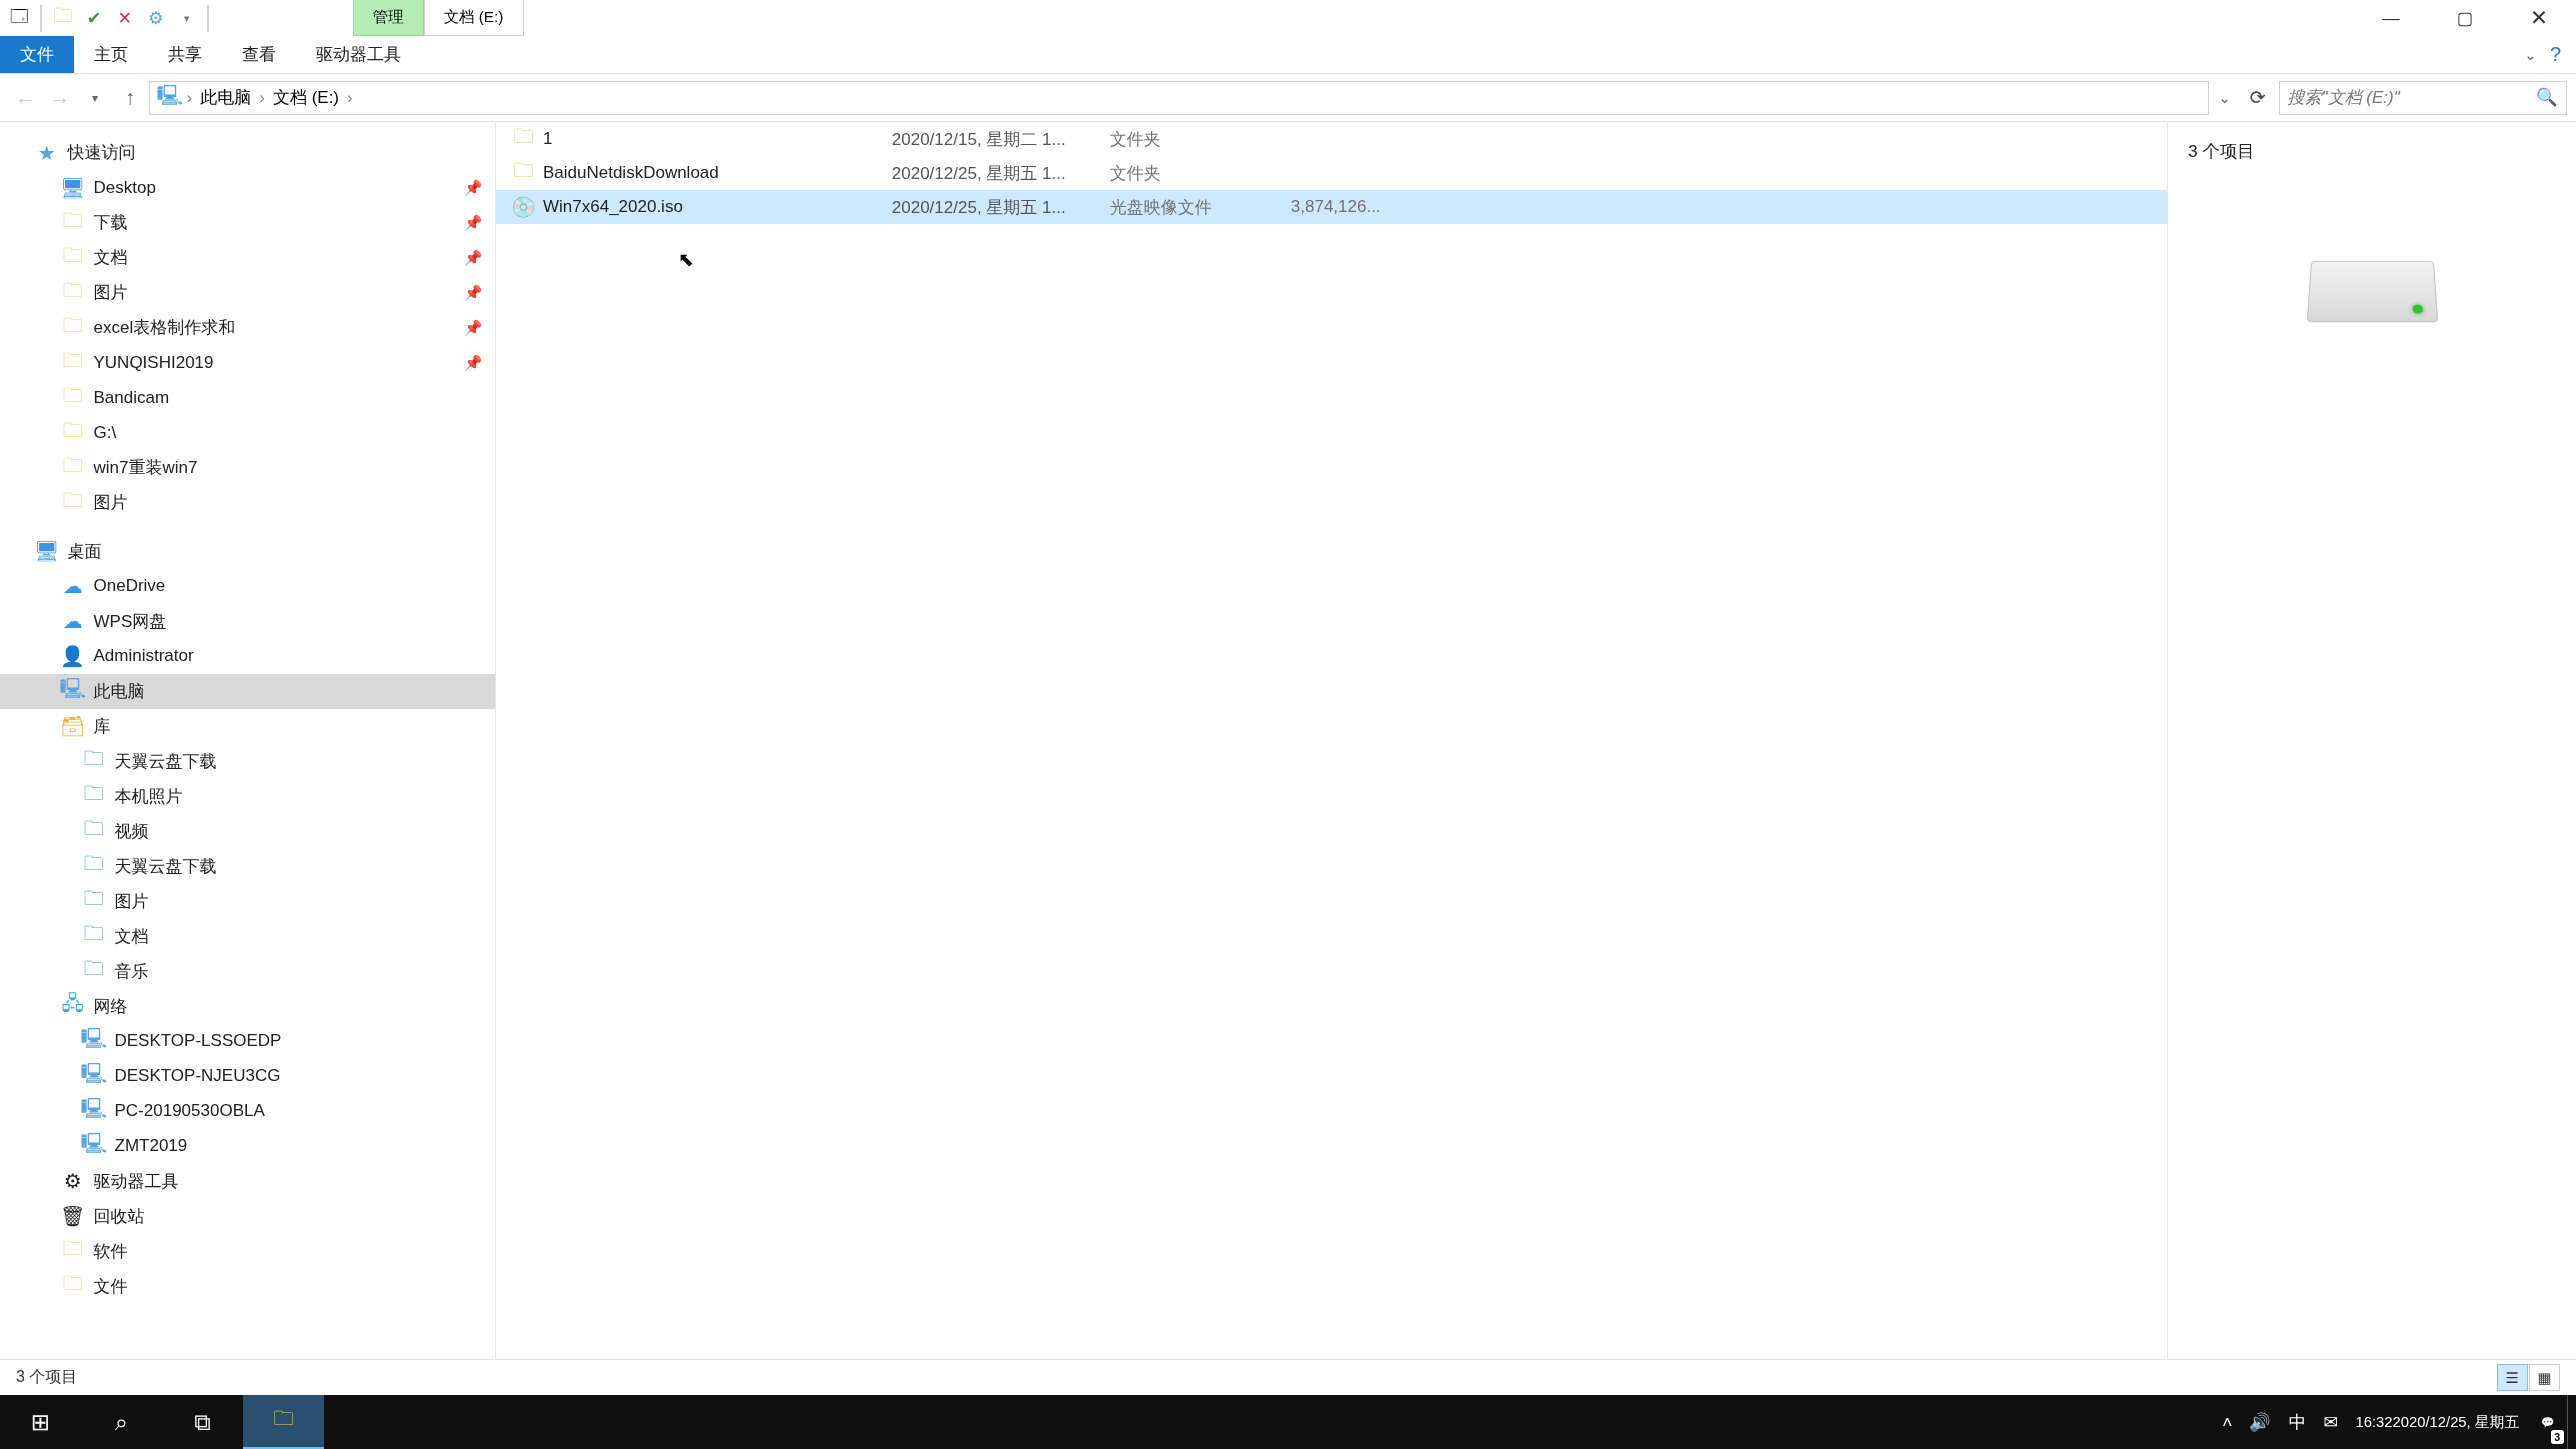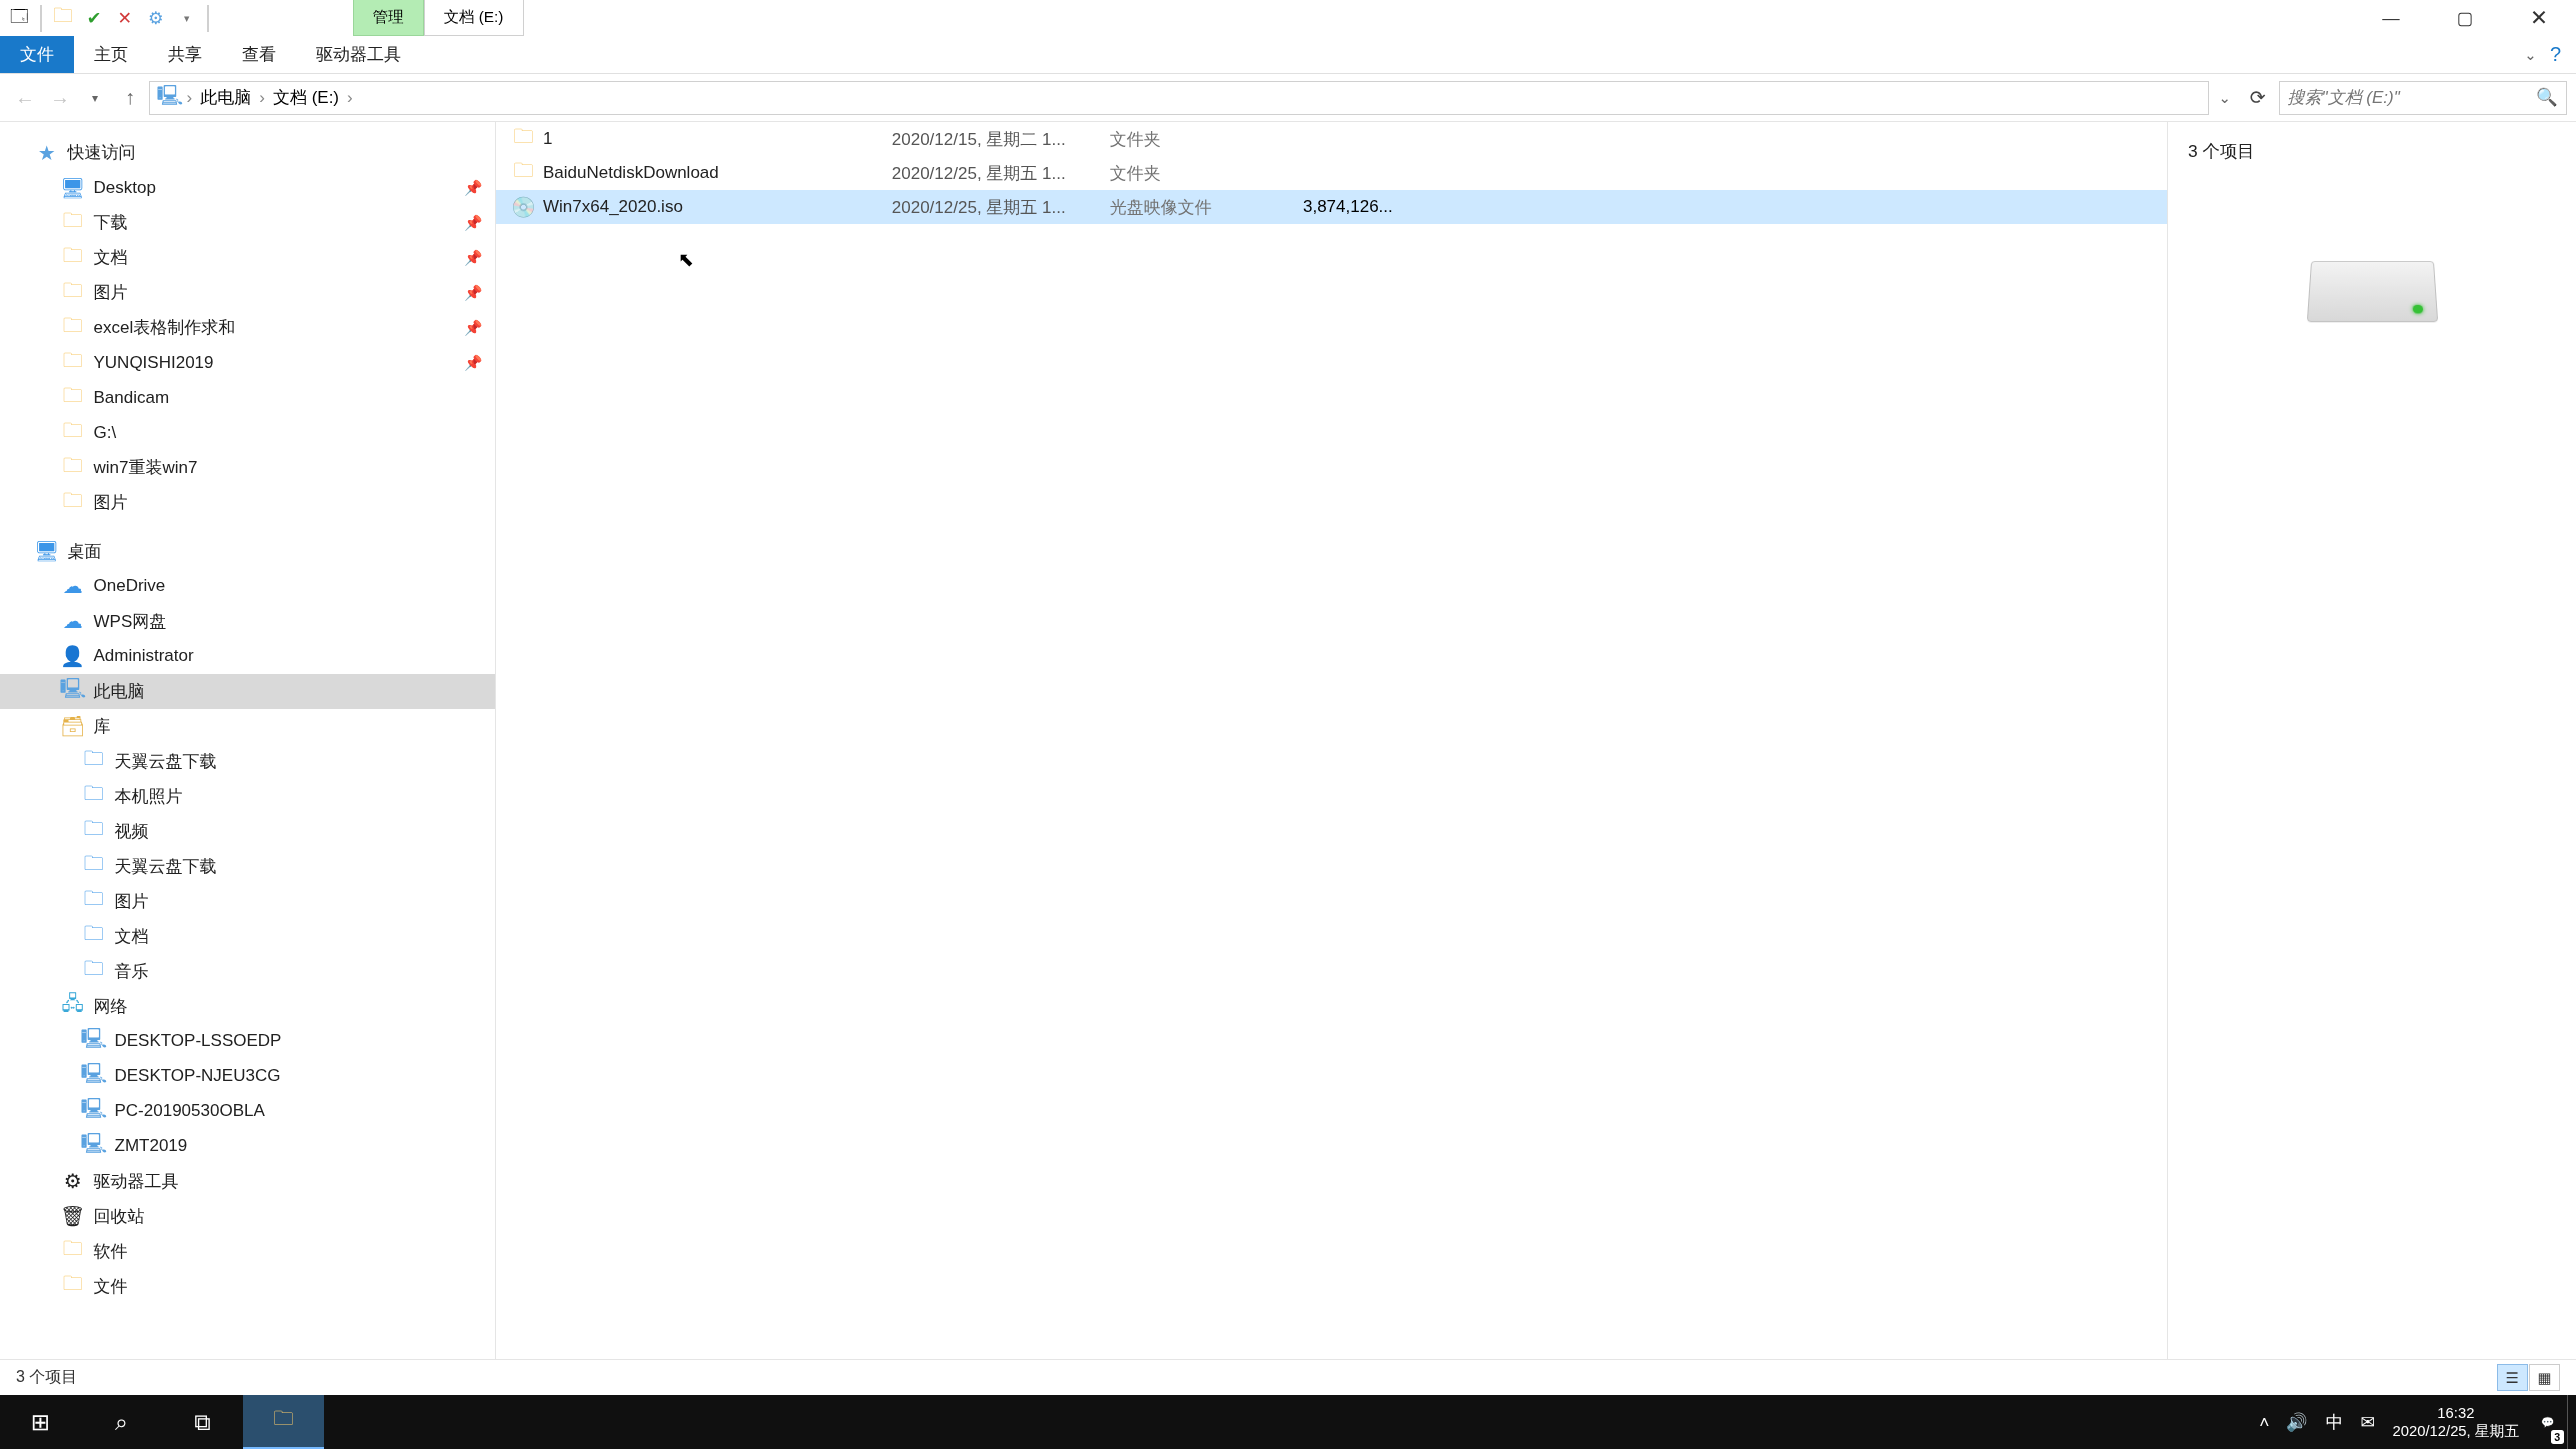--- a/index.html
+++ b/index.html
@@ -57,40 +57,40 @@
 .col-date { width: 218px; }
 .col-type { width: 181px; }
 .col-size { width: 114px; }
 .sort-arrow { position: absolute; left: 349px; top: -1.3px; font-size: 12px; color: #666; }
 .rows { flex: 1; }
 .row { height: 34px; display: flex; align-items: center; font-size: 17px; color: #222; padding-left: 14.8px; }
 .row.selected { background: #cde8ff; }
 .row .c-name { width: 381px; display: flex; align-items: center; gap: 6.7px; }
 .row .c-date { width: 218px; color: #555; }
 .row .c-type { width: 181px; color: #737373; }
-.row .c-size { width: 114px; color: #000000; text-align: right; padding-right: 12px; }
+.row .c-size { width: 114px; color: #737373; padding-right: 12px; }
 
 .preview { width: 409px; border-left: 0.7px solid #e5e5e5; padding: 17.4px 20px; font-size: 17.4px; color: #222; display: flex; flex-direction: column; align-items: center; gap: 94px; }
 .drive-art { width: 127px; height: 67px; background: linear-gradient(#f3f3f3, #d8d8d8); border: 1.3px solid #bfbfbf; border-radius: 4px; position: relative; transform: perspective(402px) rotateX(24deg); }
 .drive-art::after { content: ""; position: absolute; right: 13.4px; bottom: 8px; width: 9.4px; height: 9.4px; border-radius: 50%; background: #35c135; box-shadow: 0 0 4px #35c135; }
 
 
 .statusbar { height: 36px; border-top: 0.7px solid #e5e5e5; display: flex; align-items: center; padding: 0 16px; font-size: 16px; color: #333; }
 .statusbar .spacer { flex: 1; }
 .view-toggle { display: flex; gap: 1.3px; }
 .vt-btn { width: 31px; height: 27px; border: 0.7px solid #ccc; display: flex; align-items: center; justify-content: center; font-size: 14.8px; }
 .vt-btn.active { background: #cde8ff; border-color: #8bbbe8; }
 
 
 .taskbar { height: 54px; background: #101010; display: flex; align-items: stretch; color: #fff; }
 .tb-btn { width: 81px; display: flex; align-items: center; justify-content: center; font-size: 23px; }
 .tb-btn.running { background: #2b4f6e; border-bottom: 2.7px solid #76b9ff; }
 .tb-spacer { flex: 1; }
 .tray { display: flex; align-items: center; gap: 17.4px; padding: 0 8px; font-size: 17.4px; }
-.clock { display: flex; flex-direction: column; align-items: center; justify-content: center; font-size: 14.8px; line-height: 1.25; padding: 0 9.4px; }
+.clock { display: flex; flex-direction: row; align-items: center; justify-content: center; font-size: 14.8px; line-height: 1.25; padding: 0 9.4px; }
 .action-center { width: 38px; display: flex; align-items: center; justify-content: center; position: relative; }
 .badge { position: absolute; bottom: 5.4px; right: 2.7px; background: #fff; color: #000; font-size: 10.7px; width: 13.4px; height: 13.4px; border-radius: 2.7px; display: flex; align-items: center; justify-content: center; font-weight: 600; }
 .show-desktop { width: 9.4px; border-left: 0.7px solid #555; }
 
 
 .ic.folder { color: #f8c96b; }
 .ic.star { color: #5aa2e0; }
 .ic.pc { color: #5aa2e0; }
 .ic.iso { color: #9e9e9e; }
 .ic.desktop { color: #3c96e8; }

